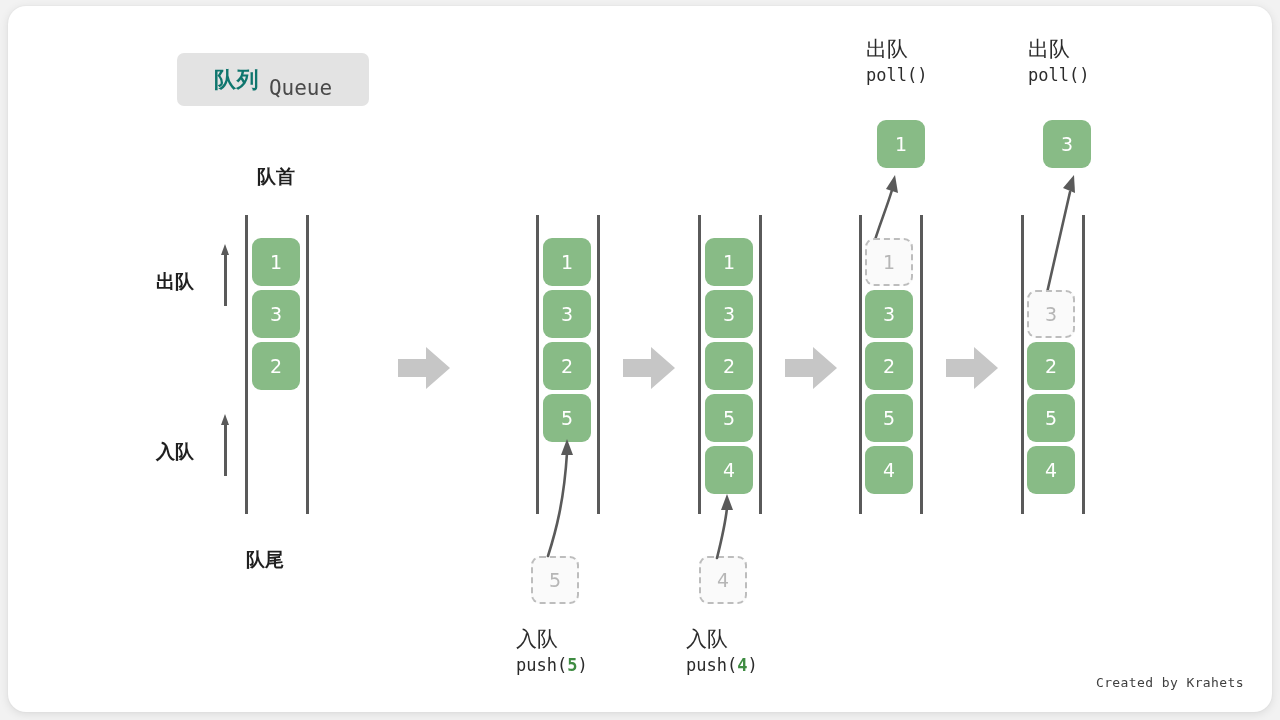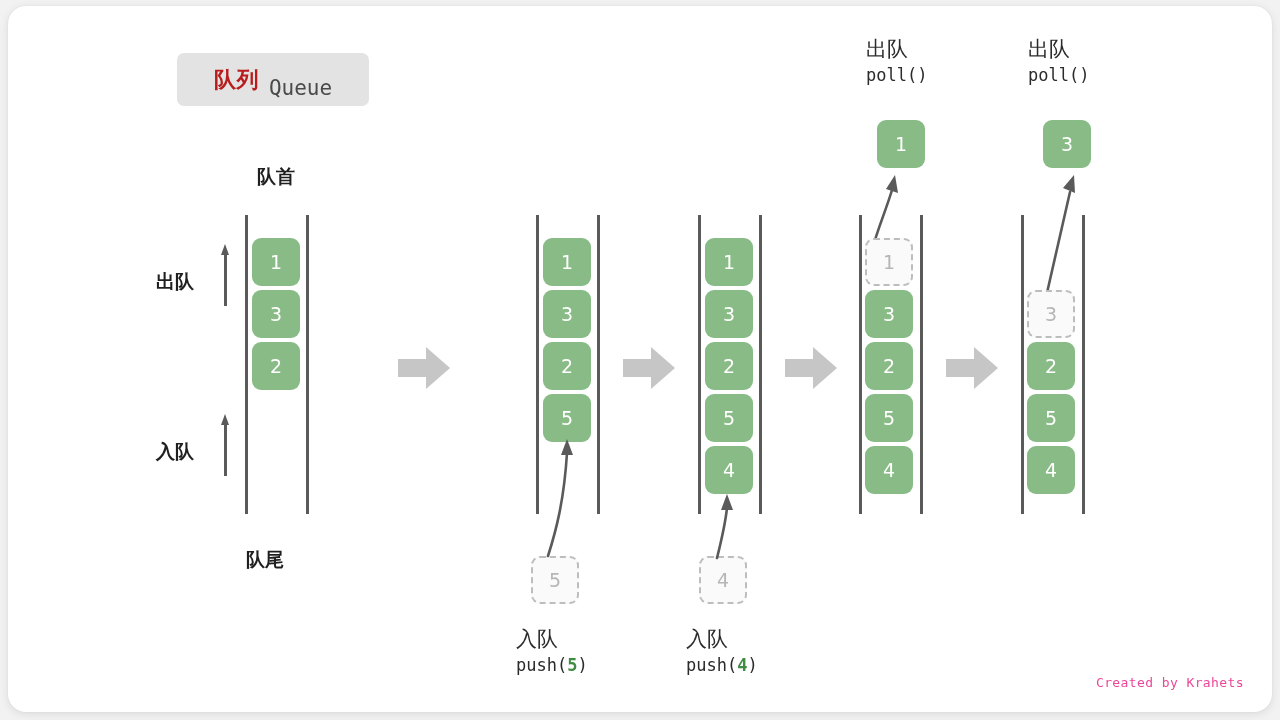--- a/index.html
+++ b/index.html
@@ -43,21 +43,21 @@
     display: flex;
     align-items: center;
     justify-content: center;
     gap: 10px;
     white-space: nowrap;
   }
   #title-badge .cn {
     font-family: "DejaVu Sans", "Liberation Sans", sans-serif;
     font-size: 22px;
     font-weight: 700;
-    color: #b91c1c;
+    color: #0f766e;
     letter-spacing: 0.5px;
   }
   #title-badge .en {
     font-family: "DejaVu Sans Mono", "Liberation Mono", monospace;
     font-size: 21px;
     font-weight: 400;
     color: #4a4a4a;
     margin-top: 16px;
   }
 
@@ -177,21 +177,21 @@
   }
   .op-caption .op-code .arg { color: #3f8c42; font-weight: 700; }
 
   
   #credit {
     position: absolute;
     right: 28px;
     bottom: 22px;
     font-family: "DejaVu Sans Mono", "Liberation Mono", monospace;
     font-size: 13px;
-    color: #ec4899;
+    color: #404040;
     letter-spacing: 0.4px;
   }
 </style>
 </head>
 <body>
 
 <div id="canvas">
   <div id="card">
 
     <div id="title-badge">

